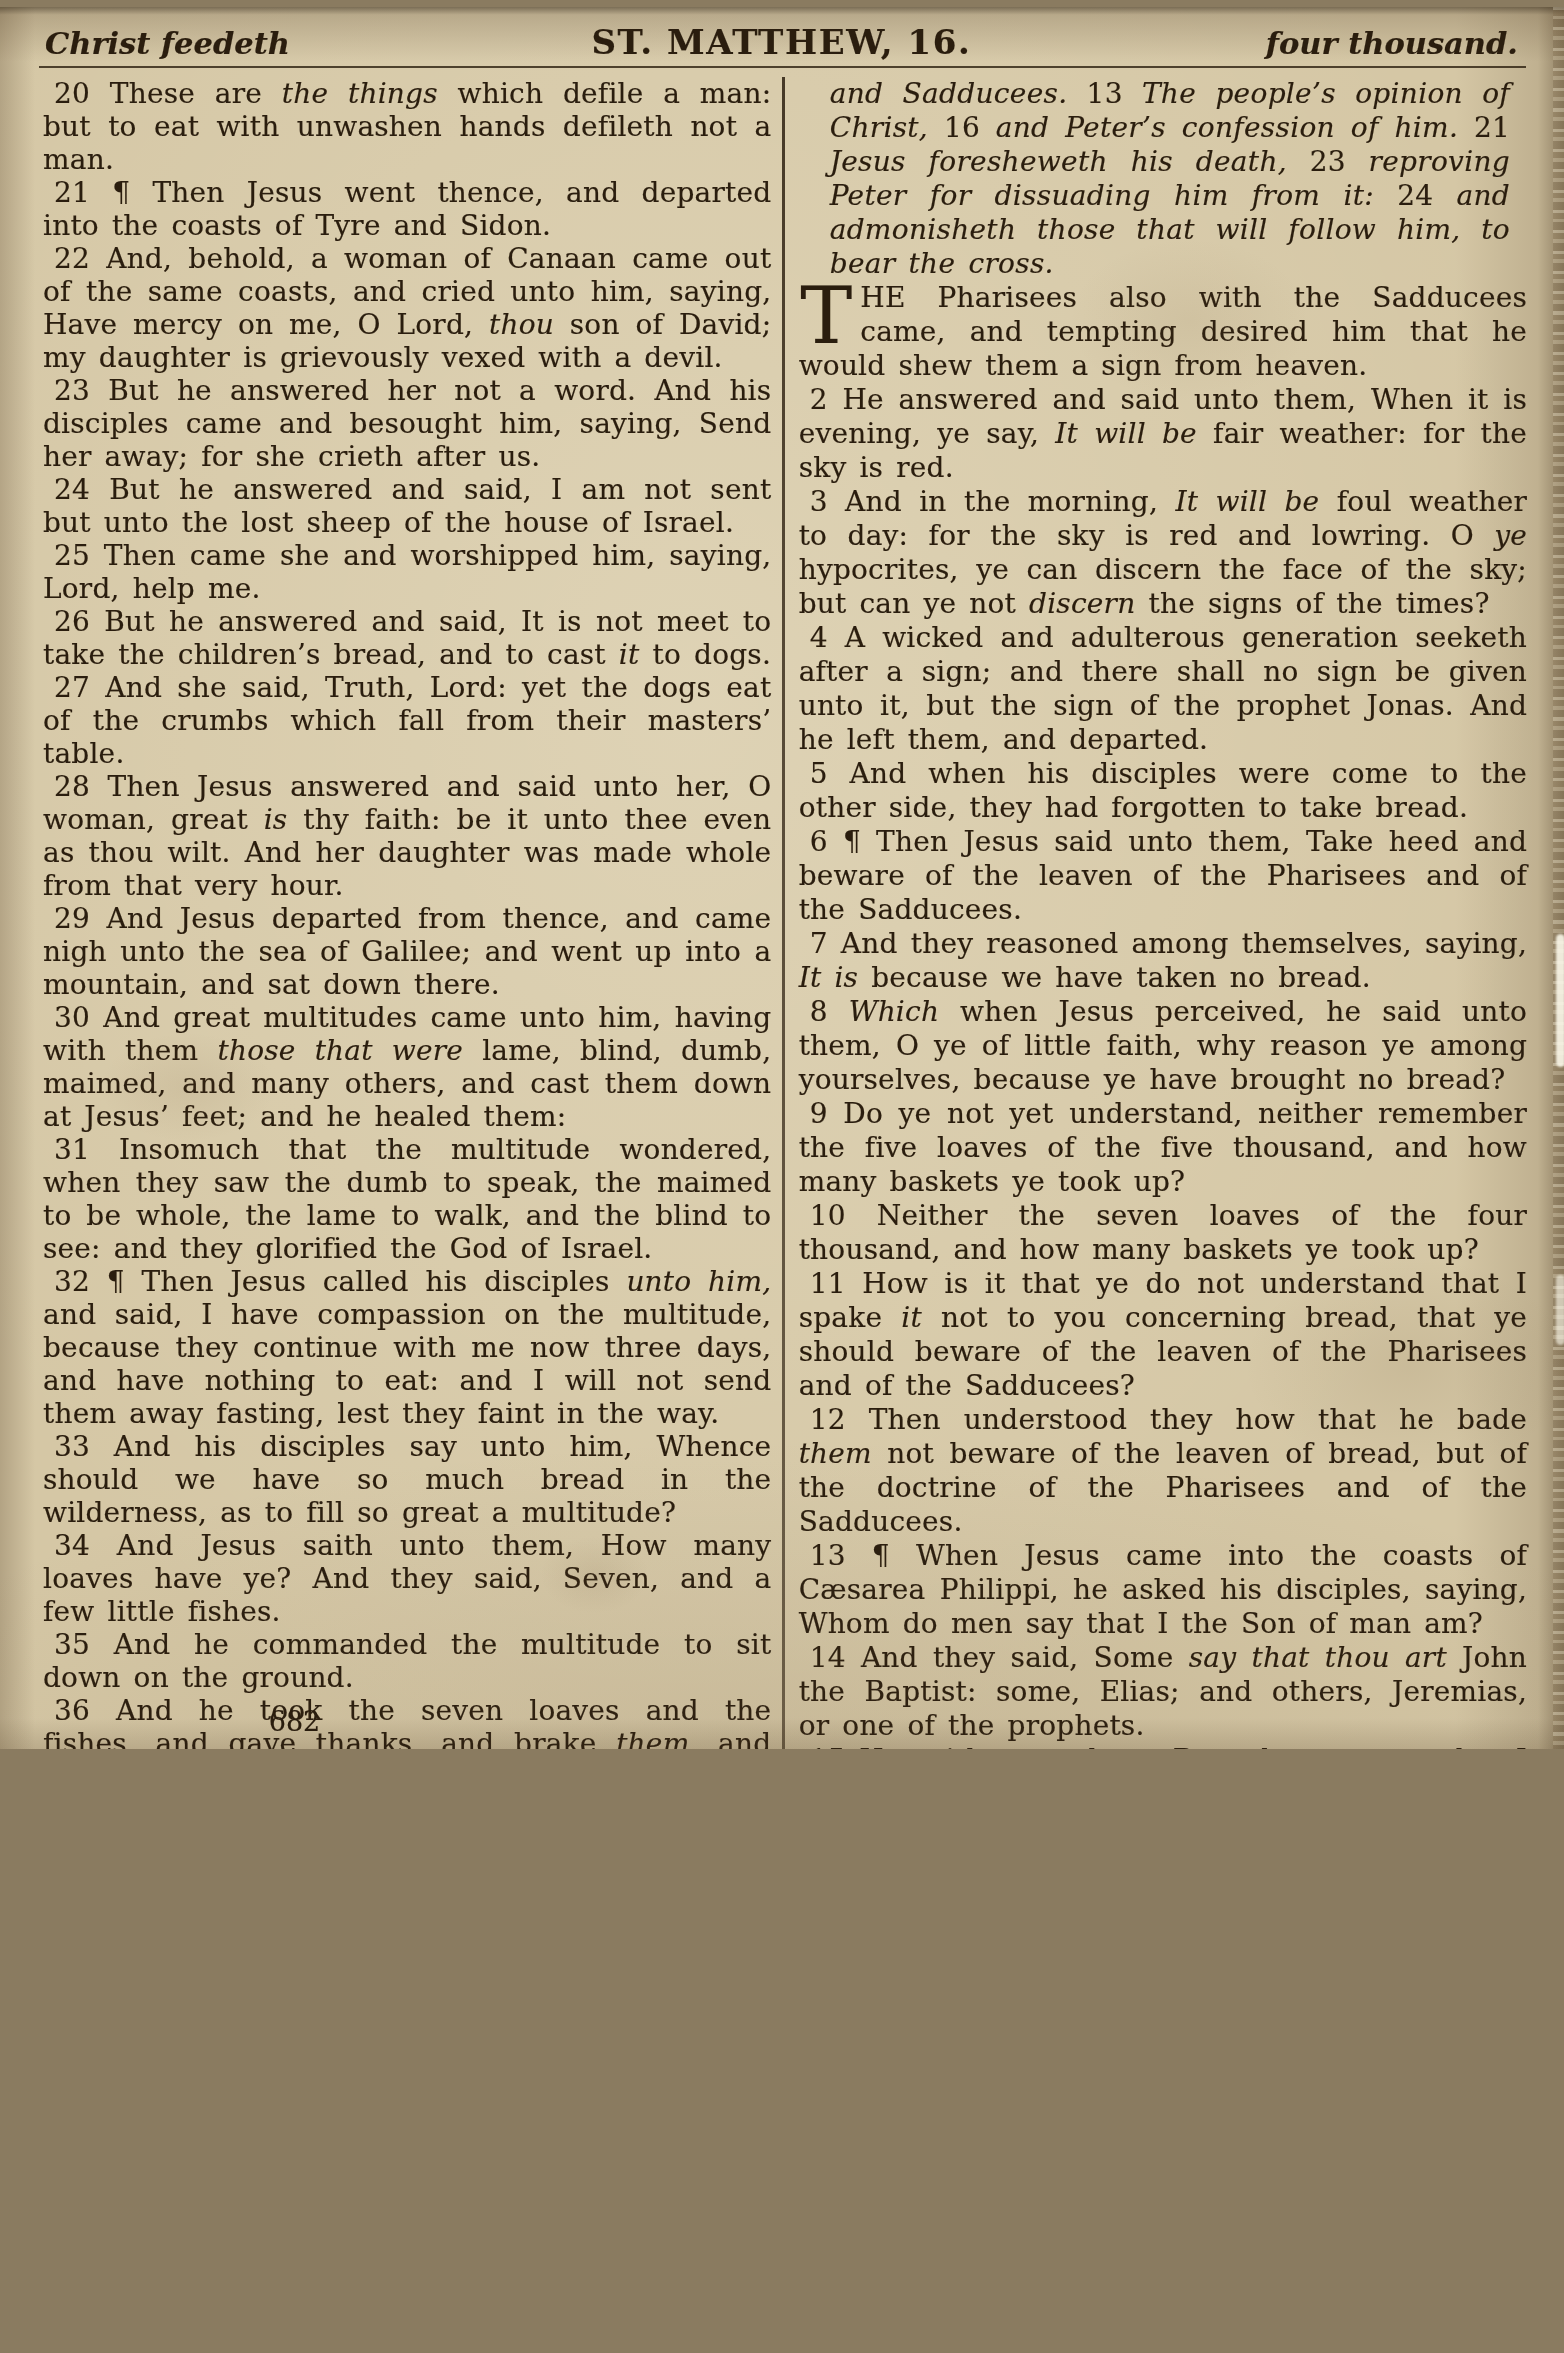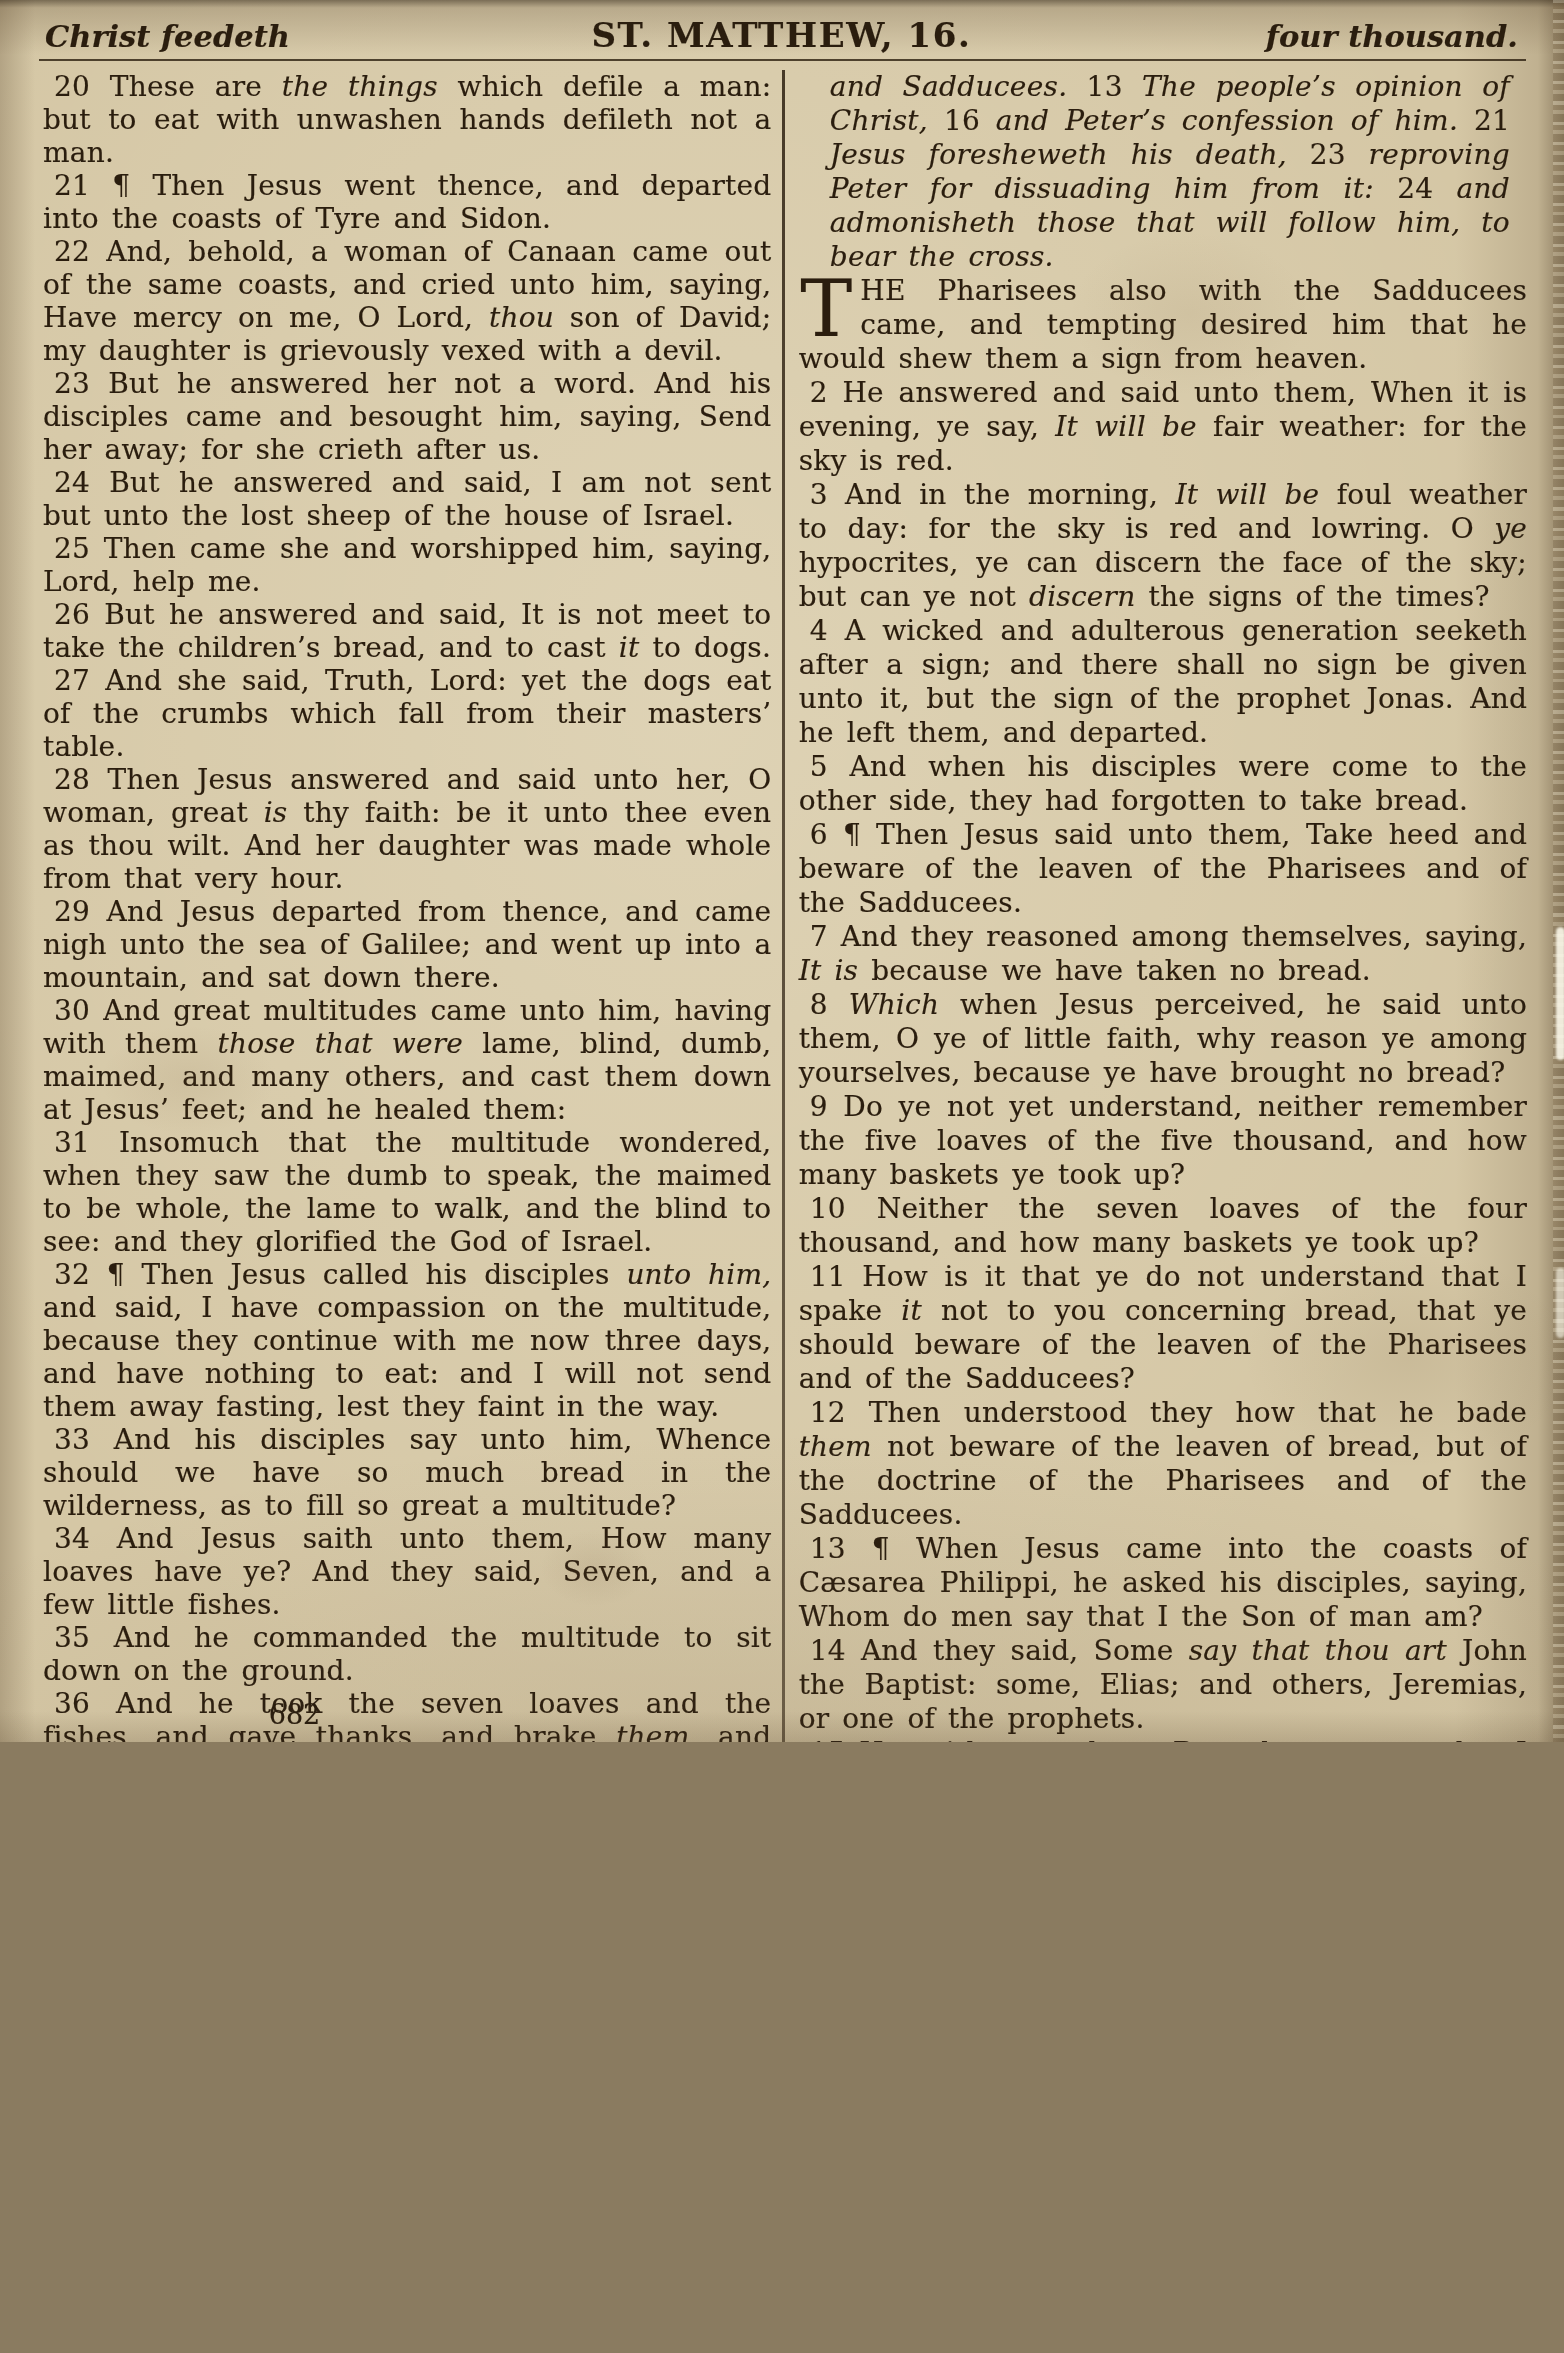--- a/index.html
+++ b/index.html
@@ -1,21 +1,21 @@
 <!DOCTYPE html>
 <html style="font-size:12.5px"><head>
 <meta charset="utf-8">
 <style>
   html,body{margin:0;padding:0;}
   body{background:#8a7b60;}
   .page{
     position:relative;
     width:1565px;
     height:1742px;
-    margin:0 auto;
+    margin:7px auto;
     box-sizing:border-box;
     overflow:hidden;
     font-family:"DejaVu Serif", serif;
     color:#2a1d0e;
     background-color:#d5c7a5;
     background-image:
       linear-gradient(180deg, rgba(45,32,16,0.55) 0px, rgba(90,70,45,0.25) 7.8px, rgba(90,70,45,0.0) 55px),
       linear-gradient(90deg, rgba(90,70,45,0.28) 0px, rgba(0,0,0,0) 35px),
       linear-gradient(270deg, rgba(70,52,30,0.50) 0px, rgba(80,60,35,0.16) 27px, rgba(0,0,0,0) 110px),
       linear-gradient(0deg, rgba(80,60,35,0.18) 0px, rgba(0,0,0,0) 31px),

